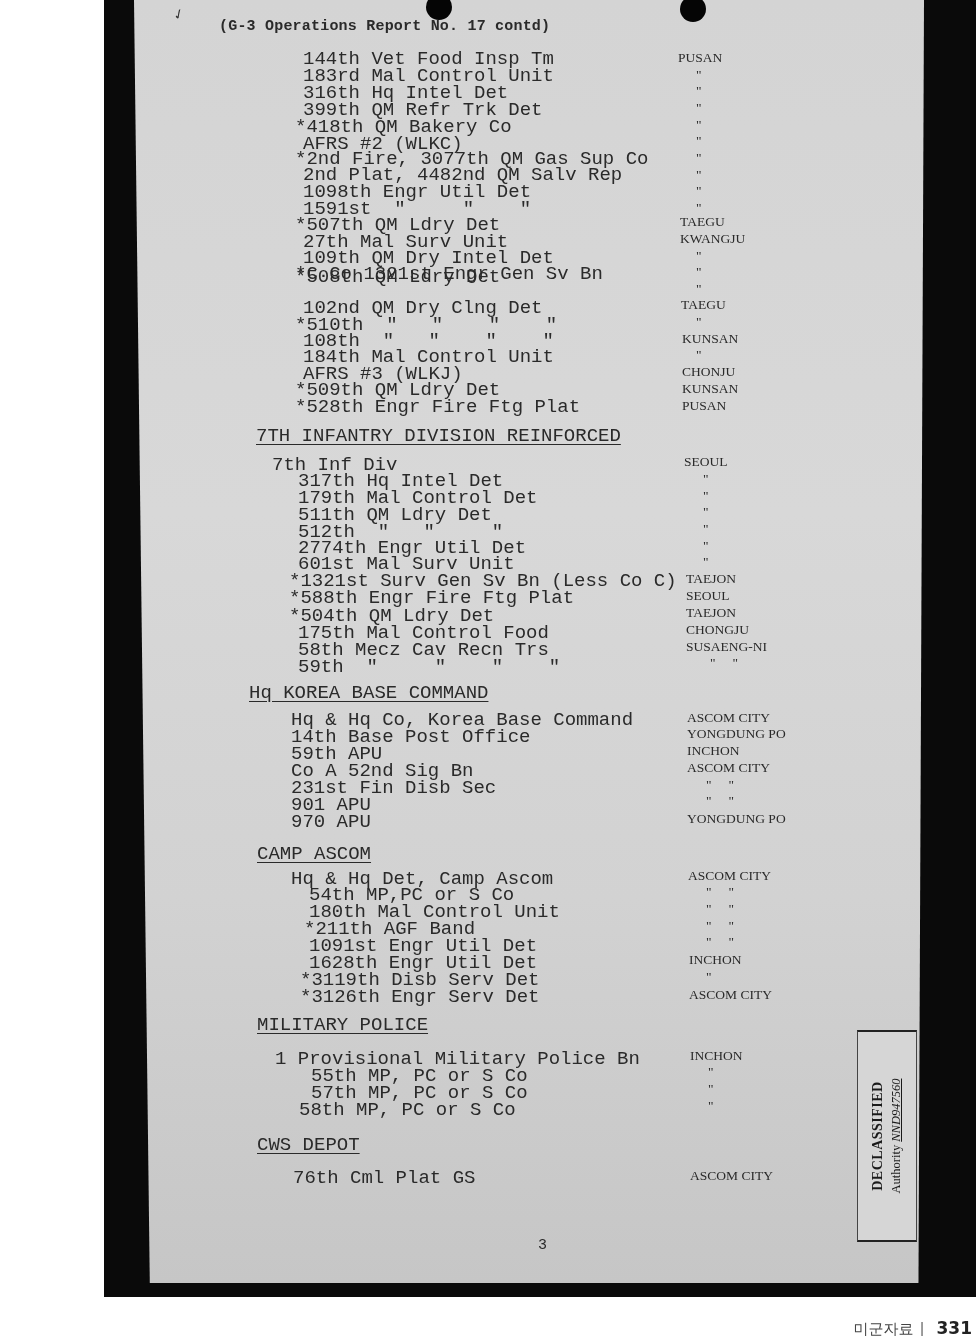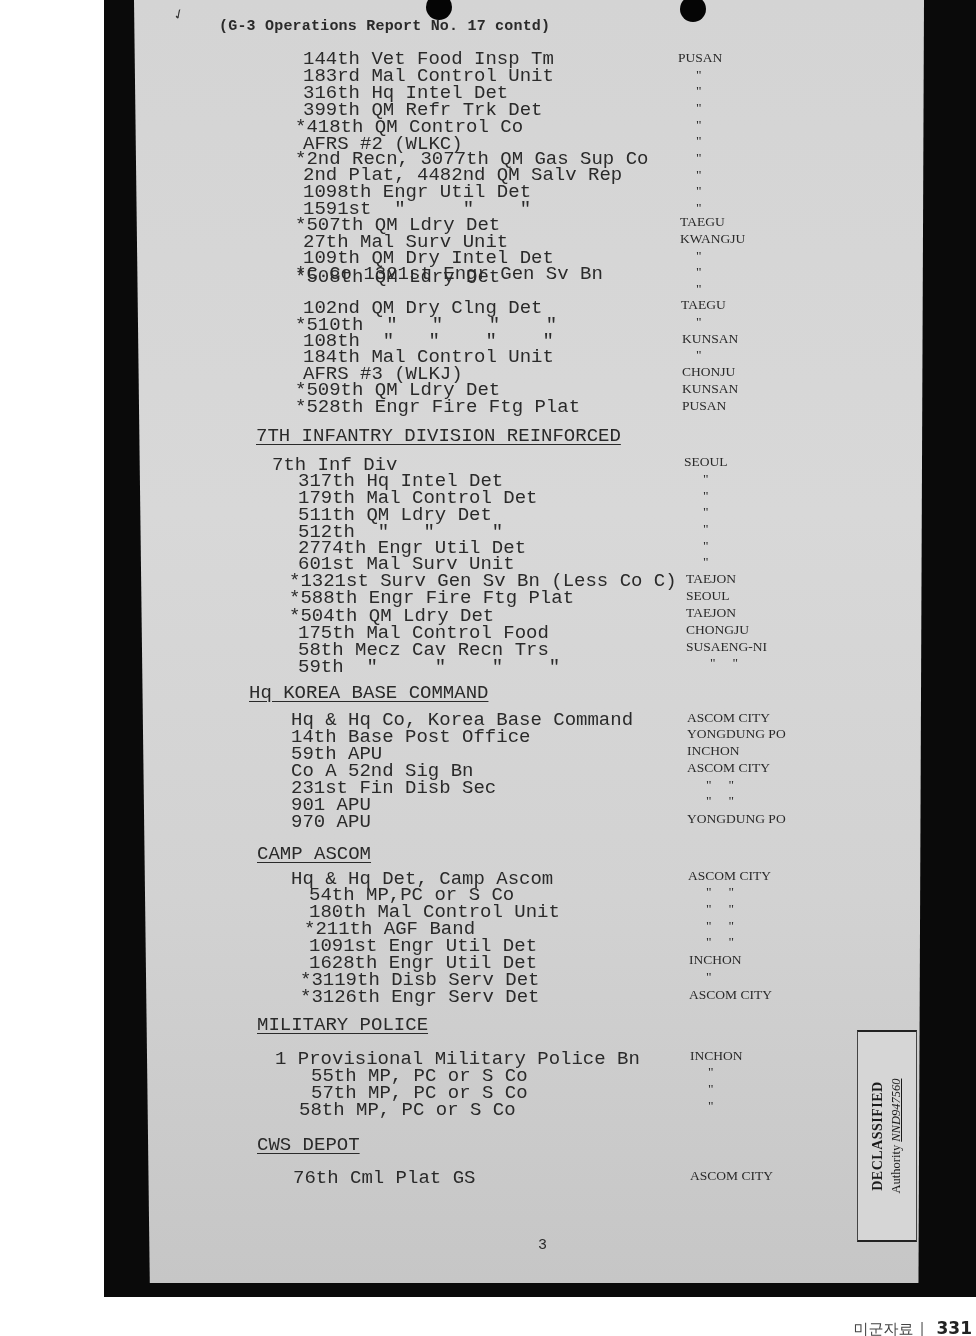--- a/index.html
+++ b/index.html
@@ -63,23 +63,23 @@
 <div class="hole" style="left:680px; top:-4px;"></div>
 <div class="check-mark">✓</div>
 
 <div class="typed header-line">(G-3 Operations Report No. 17 contd)</div>
 
 <div>
   <div class="row" style="left:303px;top:51px">144th Vet Food Insp Tm</div>
   <div class="row" style="left:303px;top:68px">183rd Mal Control Unit</div>
   <div class="row" style="left:303px;top:85px">316th Hq Intel Det</div>
   <div class="row" style="left:303px;top:102px">399th QM Refr Trk Det</div>
-  <div class="row" style="left:295px;top:119px">*418th QM Control Co</div>
+  <div class="row" style="left:295px;top:119px">*418th QM Bakery Co</div>
   <div class="row" style="left:303px;top:136px">AFRS #2 (WLKC)</div>
-  <div class="row" style="left:295px;top:151px">*2nd Recn, 3077th QM Gas Sup Co</div>
+  <div class="row" style="left:295px;top:151px">*2nd Fire, 3077th QM Gas Sup Co</div>
   <div class="row" style="left:303px;top:167px">2nd Plat, 4482nd QM Salv Rep</div>
   <div class="row" style="left:303px;top:184px">1098th Engr Util Det</div>
   <div class="row" style="left:303px;top:201px">1591st  "     "    "</div>
   <div class="row" style="left:295px;top:217px">*507th QM Ldry Det</div>
   <div class="row" style="left:303px;top:234px">27th Mal Surv Unit</div>
   <div class="row" style="left:303px;top:250px">109th QM Dry Intel Det</div>
   <div class="row" style="left:295px;top:266px">*C Co 1321st Engr Gen Sv Bn</div>
   <div class="row" style="left:295px;top:269px">*508th QM Ldry Det</div>
   <div class="row" style="left:303px;top:300px">102nd QM Dry Clng Det</div>
   <div class="row" style="left:295px;top:317px">*510th  "   "    "    "</div>

